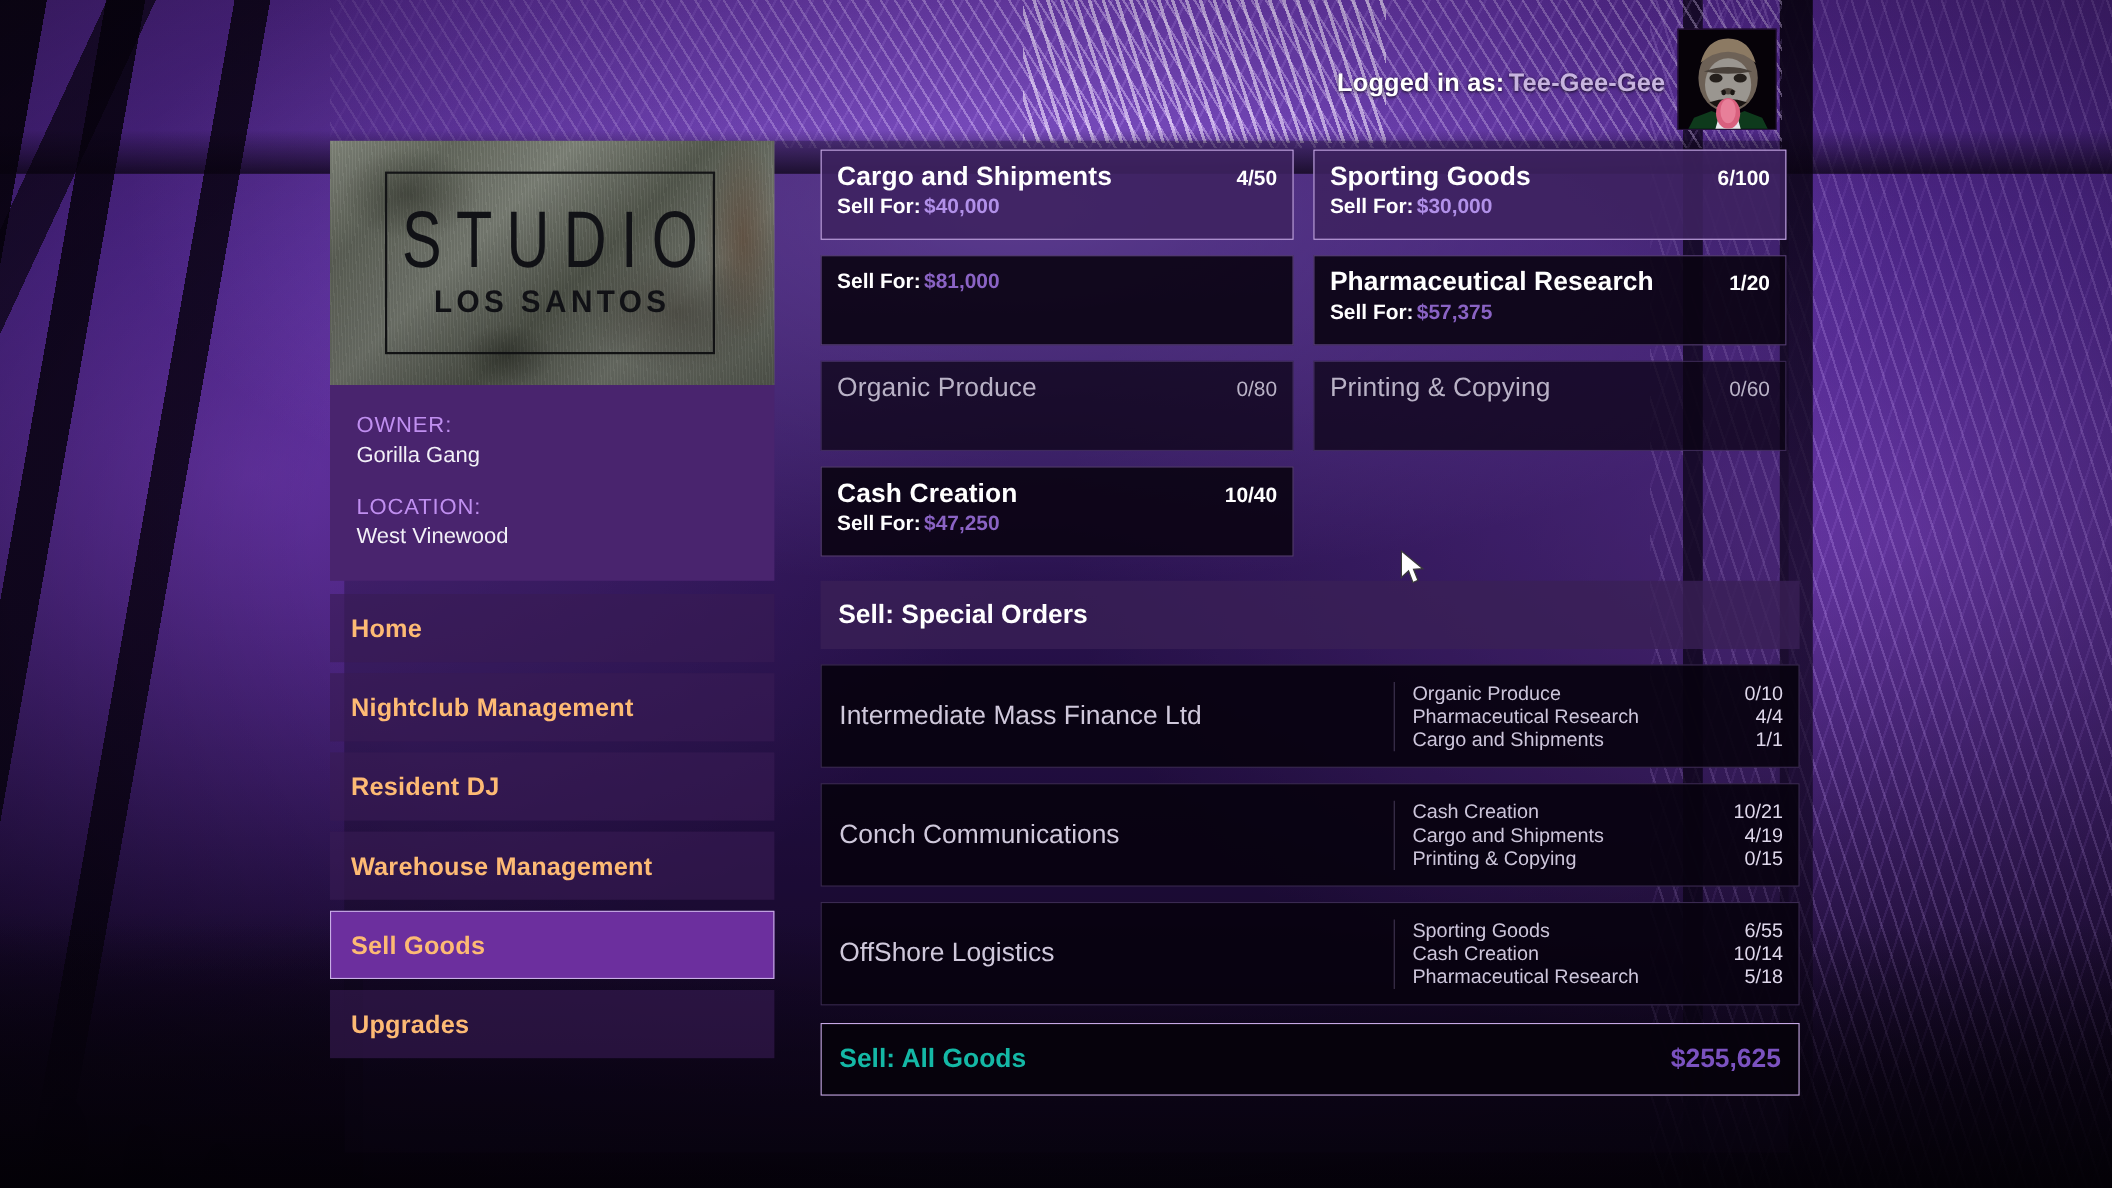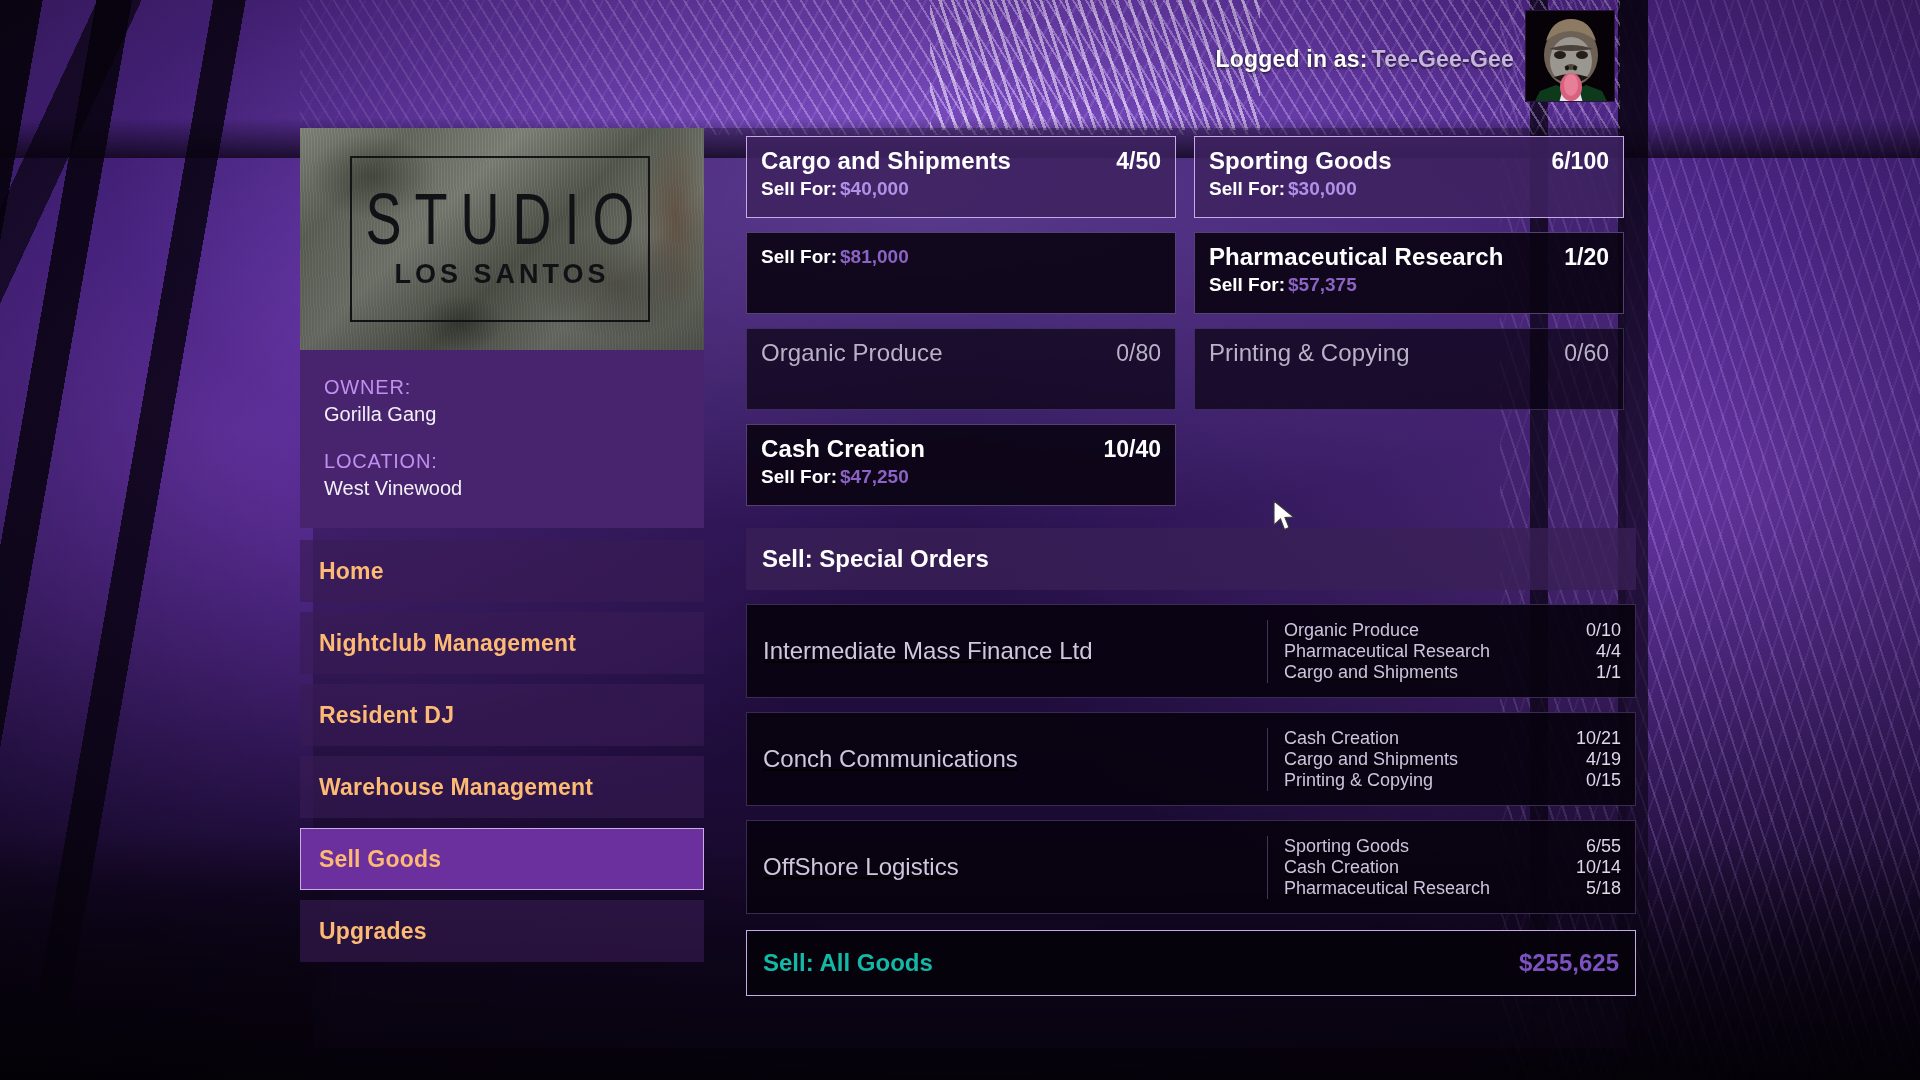--- a/index.html
+++ b/index.html
@@ -100,21 +100,21 @@
     background: linear-gradient(180deg, rgba(10,3,20,0) 0%, rgba(10,3,20,0.85) 70%, rgba(6,2,12,0.97) 100%);
   }
   .bg-vignette {
     position: absolute; inset: 0;
     background: radial-gradient(ellipse 78% 78% at 50% 45%, rgba(0,0,0,0) 45%, rgba(0,0,0,0.55) 100%);
   }
 
   
   #header {
     position: absolute;
-    left: 0; top: 0; width: 1920px; height: 122px;
+    left: 0; top: 16px; width: 1920px; height: 122px;
     z-index: 20;
   }
   .login-text {
     position: absolute;
     right: 406px;
     top: 46px;
     font-size: 23px;
     font-weight: bold;
     color: #ffffff;
     letter-spacing: 0.2px;
@@ -287,21 +287,21 @@
     font-size: 24px;
     font-weight: bold;
     color: #ffffff;
     letter-spacing: 0.1px;
   }
   .good-card.empty .good-name {
     font-weight: normal;
     color: #b9b2c6;
   }
   .good-count {
-    font-size: 23px;
+    font-size: 19px;
     font-weight: bold;
     color: #ffffff;
   }
   .good-card.empty .good-count {
     font-weight: normal;
     color: #b9b2c6;
   }
   .good-sell {
     margin-top: 3px;
     font-size: 19px;
@@ -331,21 +331,20 @@
   }
 
   
   .order-row {
     margin-top: 14px;
     height: 94px;
     background: rgba(8,2,15,0.92);
     border: 1px solid rgba(120,92,160,0.45);
     display: flex;
     align-items: center;
-    text-decoration: underline;
   }
   .order-company {
     flex: 0 0 520px;
     padding-left: 16px;
     font-size: 24px;
     color: #cfc8db;
   }
   .order-items {
     flex: 1;
     border-left: 1px solid rgba(150,130,180,0.40);

